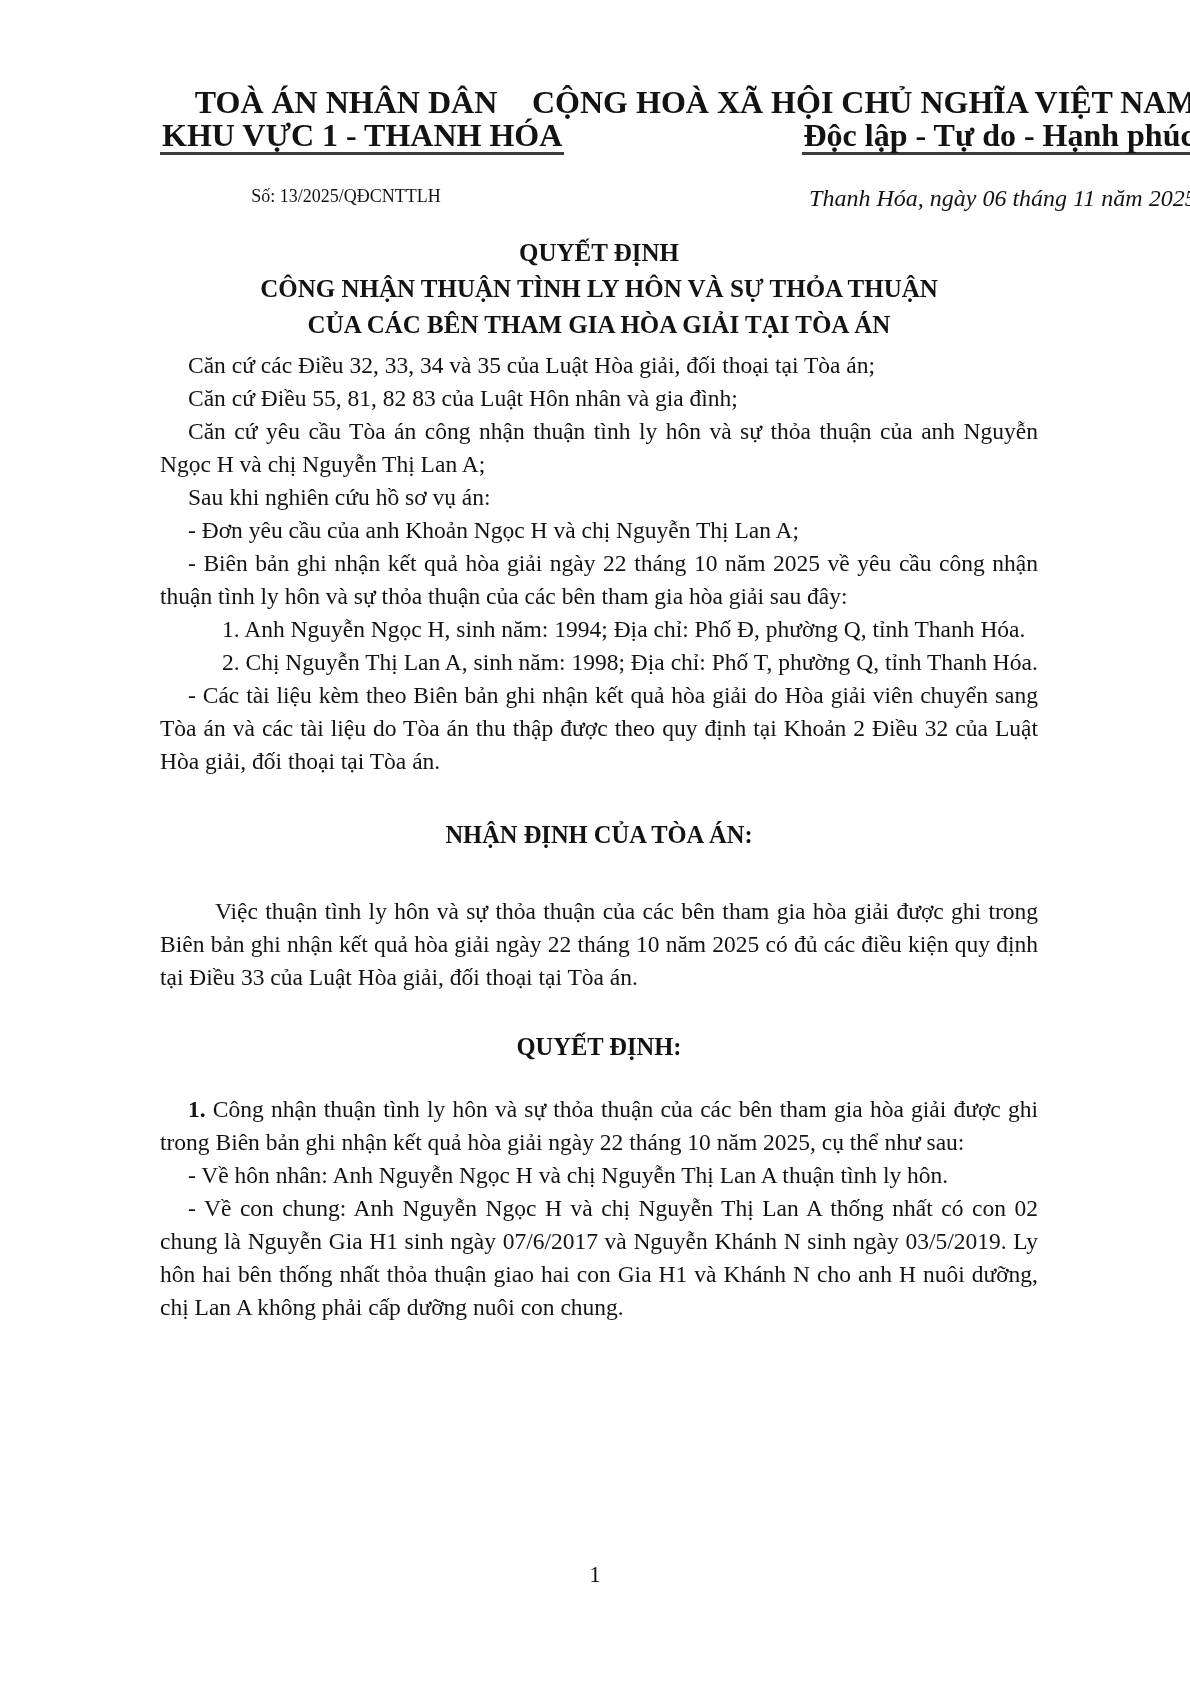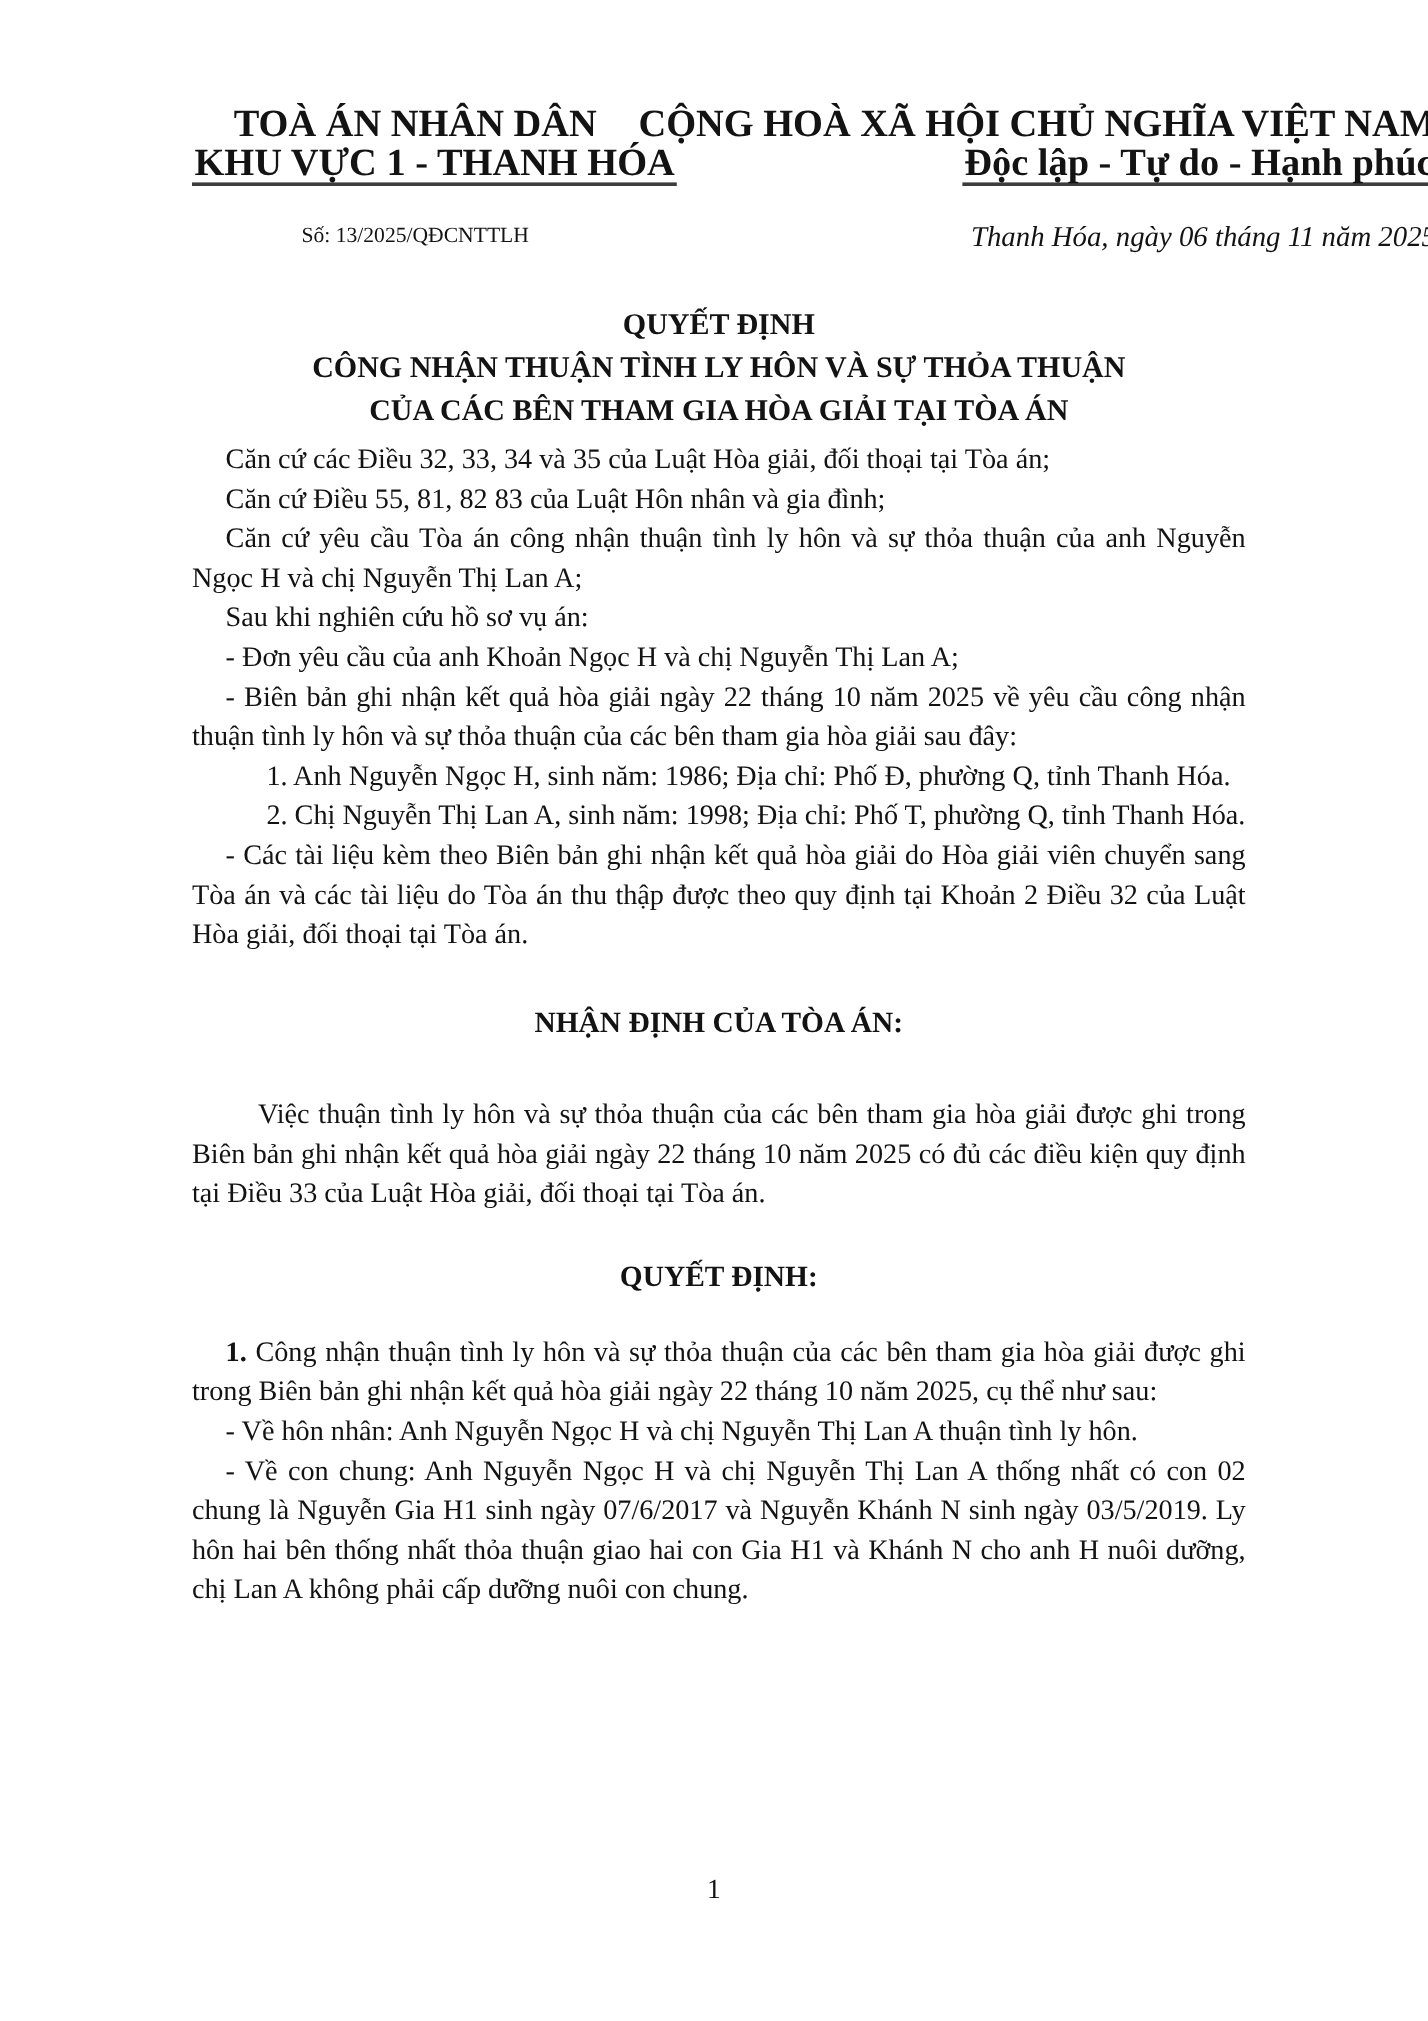--- a/index.html
+++ b/index.html
@@ -36,21 +36,21 @@
     line-height: 33px;
   }
   .dateline {
     margin-top: 27px;
     font-style: italic;
     font-size: 24px;
     line-height: 33px;
   }
   
   .title-block {
-    margin-top: 38px;
+    margin-top: 20px;
     text-align: center;
     font-weight: bold;
     font-size: 25px;
     line-height: 36px;
   }
   
   .body-block {
     margin-top: 6px;
     font-size: 23.5px;
     line-height: 33px;
@@ -105,21 +105,21 @@
   </div>
 
   <div class="body-block">
 
     <p class="para">Căn cứ các Điều 32, 33, 34 và 35 của Luật Hòa giải, đối thoại tại Tòa án;</p>
     <p class="para">Căn cứ Điều 55, 81, 82 83 của Luật Hôn nhân và gia đình;</p>
     <p class="para">Căn cứ yêu cầu Tòa án công nhận thuận tình ly hôn và sự thỏa thuận của anh Nguyễn Ngọc H và chị Nguyễn Thị Lan A;</p>
     <p class="para">Sau khi nghiên cứu hồ sơ vụ án:</p>
     <p class="para">- Đơn yêu cầu của anh Khoản Ngọc H và chị Nguyễn Thị Lan A;</p>
     <p class="para">- Biên bản ghi nhận kết quả hòa giải ngày 22 tháng 10 năm 2025 về yêu cầu công nhận thuận tình ly hôn và sự thỏa thuận của các bên tham gia hòa giải sau đây:</p>
-    <p class="para person">1. Anh Nguyễn Ngọc H, sinh năm: 1986; Địa chỉ: Phố Đ, phường Q, tỉnh Thanh Hóa.</p>
+    <p class="para person">1. Anh Nguyễn Ngọc H, sinh năm: 1994; Địa chỉ: Phố Đ, phường Q, tỉnh Thanh Hóa.</p>
     <p class="para person">2. Chị Nguyễn Thị Lan A, sinh năm: 1998; Địa chỉ: Phố T, phường Q, tỉnh Thanh Hóa.</p>
     <p class="para">- Các tài liệu kèm theo Biên bản ghi nhận kết quả hòa giải do Hòa giải viên chuyển sang Tòa án và các tài liệu do Tòa án thu thập được theo quy định tại Khoản 2 Điều 32 của Luật Hòa giải, đối thoại tại Tòa án.</p>
 
     <p class="section-heading heading-nhandinh">NHẬN ĐỊNH CỦA TÒA ÁN:</p>
 
     <p class="para opening">Việc thuận tình ly hôn và sự thỏa thuận của các bên tham gia hòa giải được ghi trong Biên bản ghi nhận kết quả hòa giải ngày 22 tháng 10 năm 2025 có đủ các điều kiện quy định tại Điều 33 của Luật Hòa giải, đối thoại tại Tòa án.</p>
 
     <p class="section-heading heading-quyetdinh">QUYẾT ĐỊNH:</p>
 
     <p class="para"><span class="bold">1.</span> <span>Công nhận thuận tình ly hôn và sự thỏa thuận của các bên tham gia hòa giải được ghi trong Biên bản ghi nhận kết quả hòa giải ngày 22 tháng 10 năm 2025, cụ thể như sau:</span></p>

